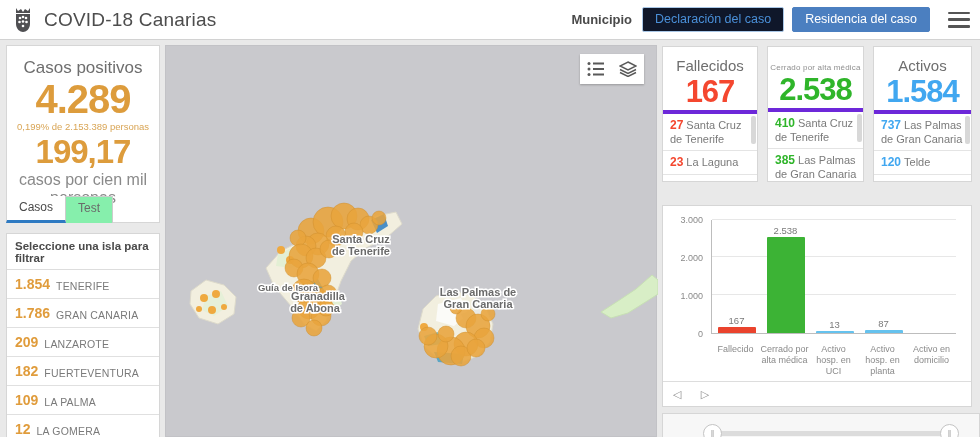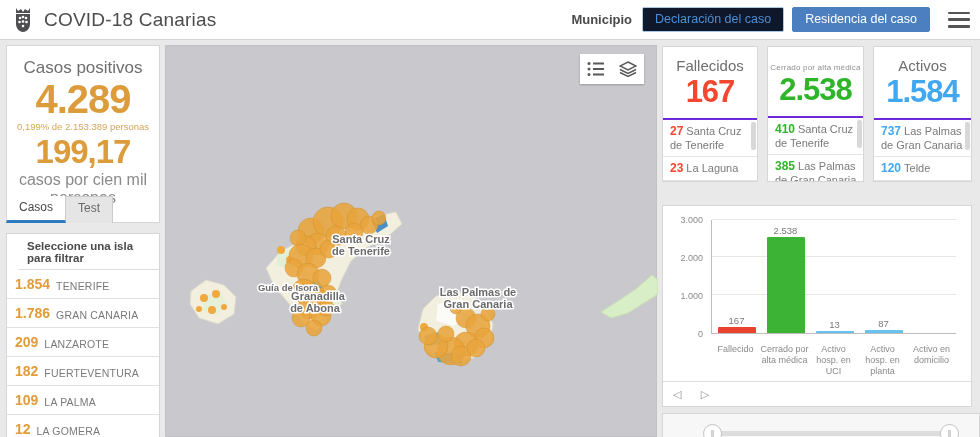--- a/index.html
+++ b/index.html
@@ -22,43 +22,43 @@
   #positivos { left:6px; top:45px; width:154px; height:178px; text-align:center; }
   .pos-title { font-size:17px; color:#6e6e6e; margin-top:12px; }
   .big-orange { color:#dd9c3c; font-weight:bold; }
   .pos-total { font-size:40px; line-height:1.05; letter-spacing:-1px; }
   .pos-pct { font-size:9.5px; color:#d9a555; margin-top:1px; }
   .pos-rate { font-size:33px; line-height:1.1; letter-spacing:-1px; margin-top:2px; }
   .pos-rate-lbl { font-size:16px; color:#8a8a8a; margin-top:1px; }
   .tabs { position:absolute; left:-1px; bottom:-1px; display:flex; }
   .tab { font-size:12px; padding:4px 12px 5px; border:1px solid #ccc; cursor:pointer; }
   .tab.active { background:#fff; color:#4a4a4a; border-top:none; border-left-color:#d6d6d6; border-bottom:3px solid #2e7ac2; }
-  .tab.idle { background:#e5e5e5; color:#6a6a6a; border-left:none; border-bottom:none; padding-bottom:8px;text-align:right; }
+  .tab.idle { background:#86efac; color:#6a6a6a; border-left:none; border-bottom:none; padding-bottom:8px;text-align:right; }
 
   #islands { left:6px; top:233px; width:154px; height:210px; }
-  .isl-head { font-size:11.5px; font-weight:bold; color:#4a4a4a; padding:6px 8px 5px; border-bottom:1px solid #ddd;margin-left:12px; }
+  .isl-head { font-size:11.5px; font-weight:bold; color:#4a4a4a; padding:6px 8px 5px; border-bottom:1px solid #ddd; }
   .isl-row { display:flex; align-items:flex-end; gap:6px; padding:6px 8px; border-bottom:1px solid #e0e0e0; cursor:pointer; }
   .isl-val { font-size:14px; font-weight:bold; color:#e09c3c; }
   .isl-name { font-size:10.5px; color:#7a7a7a; letter-spacing:.2px; }
 
   
   #map { position:absolute; left:165px; top:45px; width:492px; height:392px; background:#c9c9cd; border:1px solid #c2c2c6; }
   #map svg { position:absolute; left:0; top:0; }
   .map-label { font-size:11px; font-weight:bold; fill:#6b6b6b; text-anchor:middle; stroke:#fff; stroke-width:3px; paint-order:stroke; }
   .map-label.small { font-size:9.5px; }
   #map-tools { position:absolute; top:8px; right:12px; width:64px; height:30px; background:#fff; box-shadow:0 1px 2px rgba(0,0,0,.25); display:flex; align-items:center; justify-content:space-around; }
   #map-tools svg { position:static; cursor:pointer; }
 
   
   .stat-card { text-align:center; height:136px; top:46px; overflow:hidden; }
   .stat-title { font-size:15px; color:#6e6e6e; margin-top:10px; }
   .stat-title.tiny { font-size:8px; color:#8f8f8f; margin-top:16px; letter-spacing:.2px; }
   .stat-value { font-size:31px; font-weight:bold; line-height:1.15; letter-spacing:-1px; }
   .red { color:#f4472f; } .green { color:#2fb52a; } .blue { color:#41a7f0; }
-  .stat-list { border-top:2px solid #6d28d9; margin-top:8px; text-align:left; position:relative; }
+  .stat-list { border-top:4px solid #6d28d9; text-align:left; position:relative; }
   .stat-row { padding:4px 4px 4px 7px; border-bottom:1px solid #e4e4e4; font-size:11px; color:#7a7a7a; line-height:1.25; }
   .stat-row b { font-size:12px; margin-right:3px; }
   .scroll-thumb { position:absolute; right:1px; top:2px; width:5px; height:28px; background:#d8d8d8; border-radius:2px; }
   #stat-fallecidos { left:662px; width:96px; }
   #stat-cerrado    { left:767px; width:97px; }
   #stat-activos    { left:873px; width:99px; }
 
   
   #chart-card { left:662px; top:205px; width:310px; height:202px; }
   #plot { position:absolute; left:48px; top:14px; width:245px; height:114px; border-left:1px solid #bdbdbd; border-bottom:1px solid #bdbdbd; }

